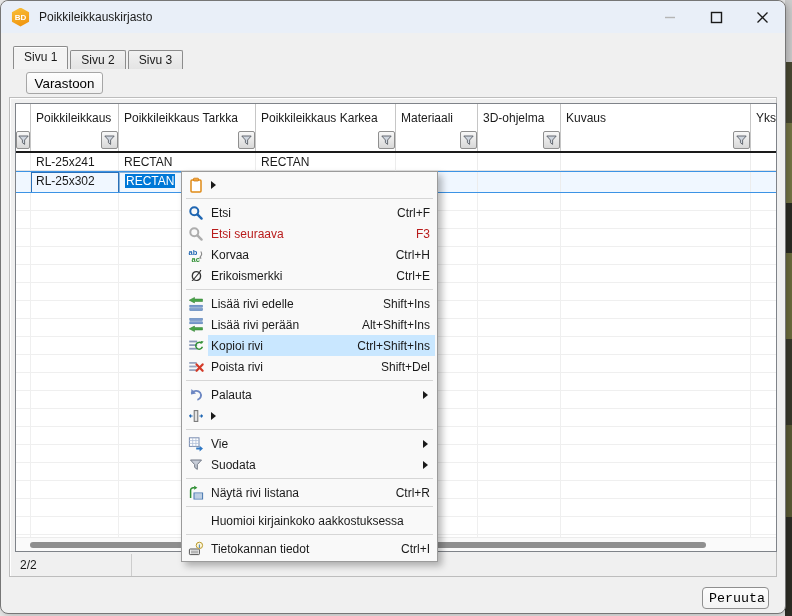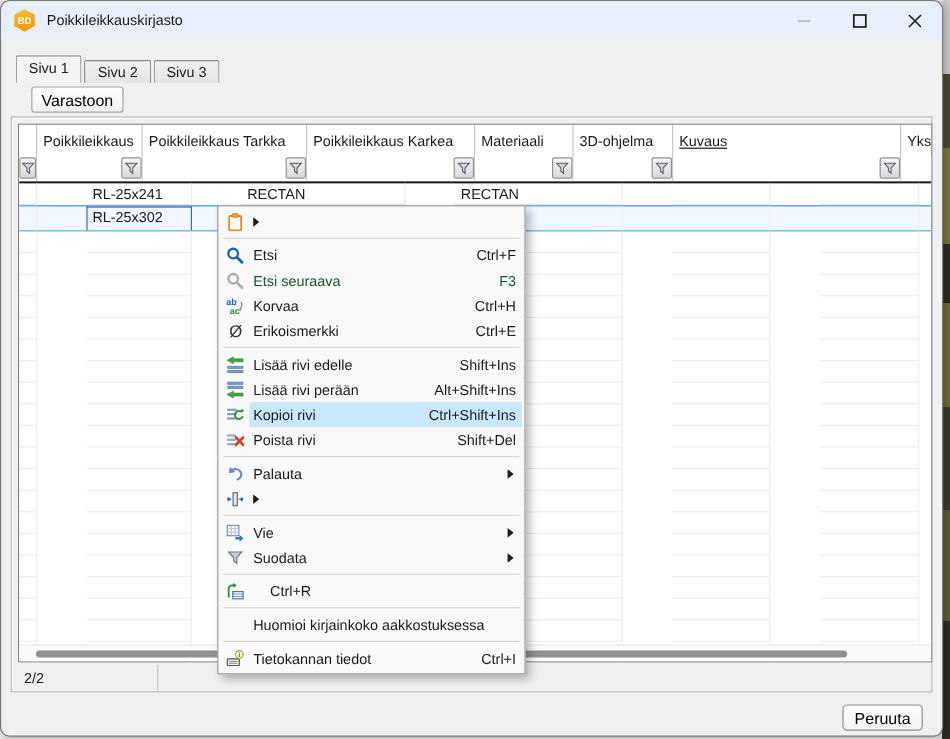--- a/index.html
+++ b/index.html
@@ -38,48 +38,48 @@
     border:1px solid #7f8389;overflow:hidden;box-sizing:border-box;}
   .gh-row{display:flex;height:26px;background:#fff;}
   .gh{box-sizing:border-box;border-right:1px solid #c6c6c6;padding:7px 0 0 5px;
     white-space:nowrap;overflow:hidden;flex:none;}
   .gf-row{display:flex;height:21px;border-bottom:2px solid #1a1a1a;background:#fff;}
   .gf{position:relative;box-sizing:border-box;border-right:1px solid #c6c6c6;background:#fff;flex:none;}
   .funnel-btn{position:absolute;right:0;top:1px;width:17px;height:18px;box-sizing:border-box;
     background:linear-gradient(#f8f8f8,#d8d8d8);border:1px solid #8f8f8f;border-radius:2px;
     display:flex;align-items:center;justify-content:center;}
   .funnel-btn.full{left:0;width:auto;}
-  .gr{display:flex;height:18px;background:#fff;gap:41px;}
+  .gr{display:flex;height:18px;background:#fff;}
   .gc{box-sizing:border-box;border-right:1px solid #ececec;border-bottom:1px solid #e2e2e2;
     padding:2px 0 0 5px;white-space:nowrap;overflow:hidden;flex:none;}
   .gr.empty .gc{border-bottom:1px solid #efefef;border-right:1px solid #efefef;}
   .gr.sel{height:20px;background:#f0f7ff;border-top:1px solid #3c93e5;border-bottom:1px solid #3c93e5;}
   .gr.sel .gc{border-bottom:none;background:transparent;}
   .gc.focuscell{border:1px solid #2a70b8;background:#fff;padding-top:1px;padding-left:4px;}
   .gc.editcell{border:1px solid #89b2d8;background:#fff;padding-top:1px;}
   .seltext{background:#0078d7;color:#fff;padding:0 1px;}
   .hscroll{position:absolute;left:0;right:0;bottom:0;height:13px;background:#fafafa;border-top:1px solid #ececec;}
   .hthumb{position:absolute;left:14px;top:4px;width:676px;height:6px;border-radius:3px;background:#8f8f8f;}
   
   .status-counter{position:absolute;left:19px;top:557px;}
   .status-div{position:absolute;left:130px;top:553px;width:1px;height:22px;background:#cdcdcd;}
   .btn{position:absolute;height:22px;box-sizing:border-box;border-radius:4px;text-align:center;
     line-height:20px;background:linear-gradient(#fdfdfd,#f3f3f3);}
   .btn-ok{left:612px;top:586px;width:81px;border:1px solid #0b64c4;margin-top:36px;}
-  .btn-cancel{left:701px;top:586px;width:67px;border:1px solid #8f8f8f;}
+  .btn-cancel{left:701px;top:586px;width:67px;border:1px solid #8f8f8f;font-family:Liberation Mono, monospace;}
   
   .menu{position:absolute;left:180px;top:170px;width:257px;box-sizing:border-box;background:#f9f9f9;
     border:1px solid #9b9b9b;box-shadow:4px 4px 7px rgba(0,0,0,.28);padding:2px;z-index:10;}
   .mitem{display:flex;align-items:center;height:21px;}
   .mi-icon{width:24px;flex:0 0 24px;display:flex;align-items:center;justify-content:center;}
   .mi-body{flex:1;display:flex;align-items:center;height:100%;padding:0 5px 0 3px;min-width:0;}
   .mitem.hl .mi-body{background:#c9e7ff;}
   .mi-label{flex:1;white-space:nowrap;overflow:hidden;}
   .mi-shortcut{margin-left:14px;}
-  .mitem.disabled .mi-label,.mitem.disabled .mi-shortcut{color:#14532d;}
+  .mitem.disabled .mi-label,.mitem.disabled .mi-shortcut{color:#b91c1c;}
   .mi-arrow{width:0;height:0;border-left:5px solid #1a1a1a;border-top:4px solid transparent;
     border-bottom:4px solid transparent;margin-right:2px;}
   .msep{height:1px;background:#d6d6d6;margin:3px 2px;}
 </style>
 </head>
 <body>
 
 <div class="bg-strip"></div>
 
 <div class="window">
@@ -117,21 +117,21 @@
   <div class="content-frame"></div>
 
   <div class="grid-box" id="gridbox">
       <div class="gh-row">
         <div class="gh" style="width: 15px;"></div>
         <div class="gh" style="width: 88px;">Poikkileikkaus</div>
         <div class="gh" style="width: 137px;">Poikkileikkaus Tarkka</div>
         <div class="gh" style="width: 140px;">Poikkileikkaus Karkea</div>
         <div class="gh" style="width: 82px;">Materiaali</div>
         <div class="gh" style="width: 83px;">3D-ohjelma</div>
-        <div class="gh" style="width: 190px; text-decoration: underline;">Kuvaus</div>
+        <div class="gh" style="width: 190px;">Kuvaus</div>
         <div class="gh" style="width: 60px;">Yksikkö</div>
       </div>
       <div class="gf-row">
         <div class="gf" style="width: 15px;">
           <span class="funnel-btn full">
             <svg width="11" height="11" viewBox="0 0 11 11">
               <path d="M0.8 1 h9.4 l-3.6 4 v4.4 l-2.2 -1.7 v-2.7 z" fill="#cfd6df" stroke="#5a5f66" stroke-width="0.9"></path>
             </svg>
           </span>
         </div>
@@ -582,20 +582,21 @@
       <div class="mitem">
         <span class="mi-icon">
           <svg width="16" height="16" viewBox="0 0 16 16">
             <path d="M2.6 13 V5.4 a2.6 2.6 0 0 1 2.6 -2.6 h1.4" fill="none" stroke="#2f8f33" stroke-width="1.5"></path>
             <path d="M6.2 0.8 l3.2 2 l-3.2 2 z" fill="#2f8f33"></path>
             <rect x="6" y="8" width="8.6" height="6" fill="#fff" stroke="#4677b0"></rect>
             <path d="M6 10 h8.6 M6 12 h8.6" stroke="#4677b0" stroke-width="0.7"></path>
           </svg>
         </span>
         <span class="mi-body">
+          <span class="mi-label">Näytä rivi listana</span>
           <span class="mi-shortcut">Ctrl+R</span>
         </span>
       </div>
       <div class="msep"></div>
       <div class="mitem">
         <span class="mi-icon"></span>
         <span class="mi-body">
           <span class="mi-label">Huomioi kirjainkoko aakkostuksessa</span>
         </span>
       </div>

